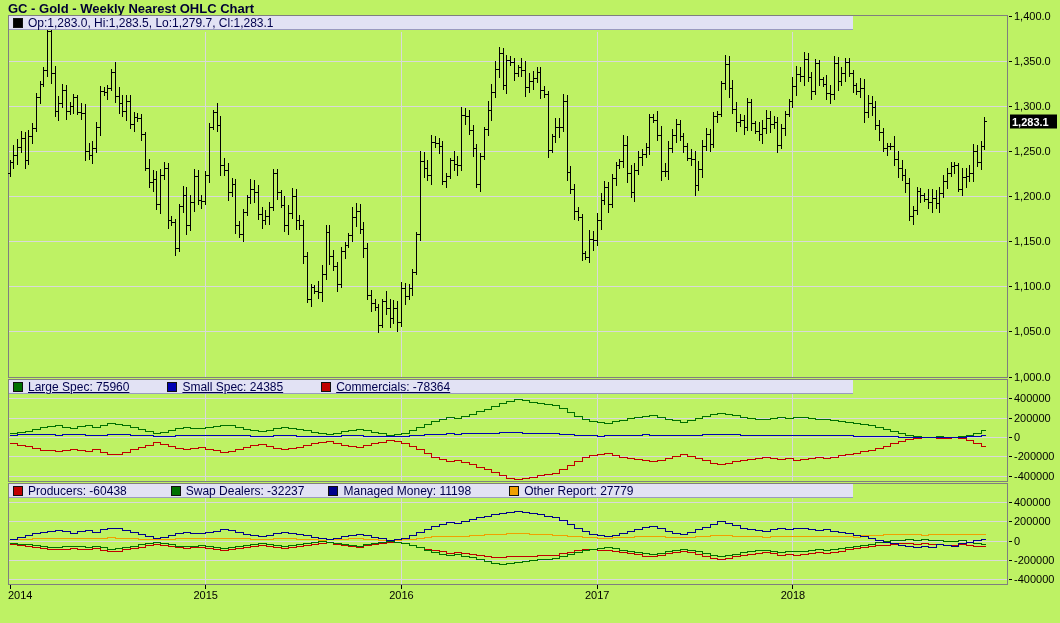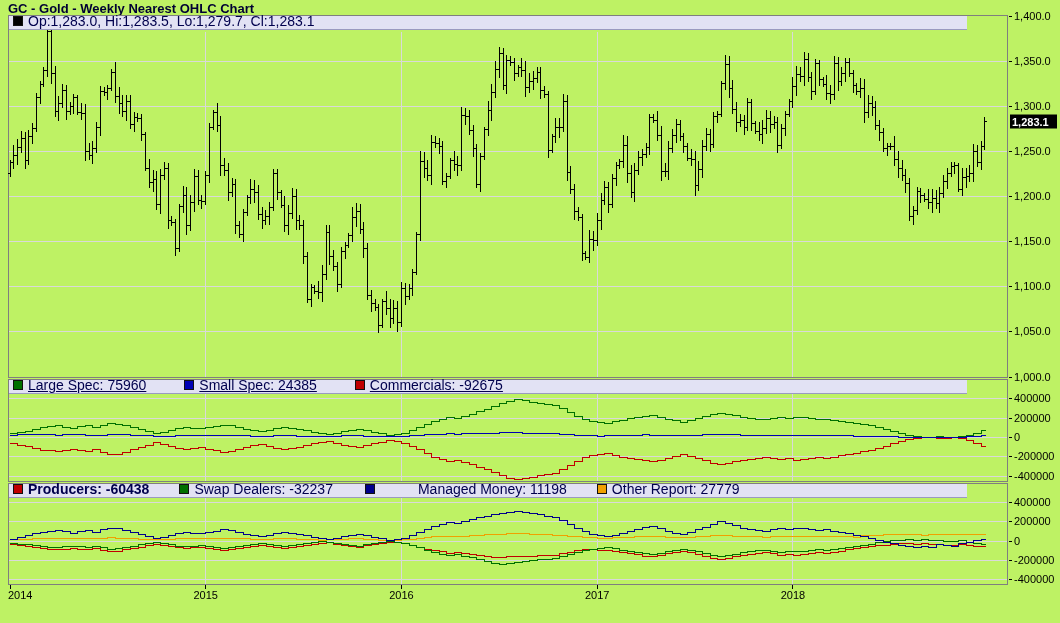--- a/index.html
+++ b/index.html
@@ -2,23 +2,23 @@
 <html><head>
 <meta charset="utf-8">
 <style>
   html,body{margin:0;padding:0;background:#fff;}
   #stage{position:relative;width:1060px;height:623px;background:#bef264;
          font-family:"Liberation Sans",sans-serif;overflow:hidden;}
   #chart-title{position:absolute;left:8px;top:1px;font-size:13px;font-weight:bold;
                color:#000033;white-space:nowrap;}
   svg{position:absolute;left:0;top:0;}
   svg text{font-family:"Liberation Sans",sans-serif;font-size:11px;fill:#000;}
-  .band{position:absolute;left:9px;width:958px;height:14px;background:#e2e2f4;
-        border-bottom:1px solid #9a9ac0;display:flex;align-items:flex-end;
-        font-size:14px;color:#00004d;white-space:nowrap;padding-left:4px;box-sizing:border-box;}
+  .band{position:absolute;left:9px;width:844px;height:14px;background:#e2e2f4;
+        border-bottom:1px solid #9a9ac0;display:flex;align-items:flex-start;
+        font-size:12px;color:#00004d;white-space:nowrap;padding-left:4px;box-sizing:border-box;}
   .band .li{display:inline-flex;align-items:center;margin-right:38px;}
   .sq{display:inline-block;width:8px;height:8px;border:1px solid #111;margin-right:5px;}
 </style>
 </head>
 <body>
 
 <div id="stage">
   <div id="chart-title">GC - Gold - Weekly Nearest OHLC Chart</div>
 
   <svg id="plot" width="1060" height="623">
@@ -125,34 +125,34 @@
     <span class="li">
       <i class="sq" style="background: rgb(0, 112, 0);"></i>
       <span>Large Spec: 75960</span>
     </span>
     <span class="li">
       <i class="sq" style="background: rgb(0, 0, 180);"></i>
       <span>Small Spec: 24385</span>
     </span>
     <span class="li">
       <i class="sq" style="background: rgb(192, 0, 0);"></i>
-      <span>Commercials: -92675</span>
+      <span>Commercials: -78364</span>
     </span>
   </div>
 
   <div class="band" id="legend-disagg" style="top:484px;">
-    <span class="li" style="margin-right:30px;font-weight:bold;">
+    <span class="li" style="margin-right:44px;">
       <i class="sq" style="background: rgb(192, 0, 0);"></i>
       <span>Producers: -60438</span>
     </span>
-    <span class="li" style="margin-right:32px;">
+    <span class="li" style="margin-right:24px;">
       <i class="sq" style="background: rgb(0, 112, 0);"></i>
       <span>Swap Dealers: -32237</span>
     </span>
-    <span class="li" style="margin-right:30px;gap:38px;">
+    <span class="li" style="margin-right:38px;">
       <i class="sq" style="background: rgb(0, 0, 139);"></i>
       <span>Managed Money: 11198</span>
     </span>
     <span class="li">
       <i class="sq" style="background: rgb(240, 160, 0);"></i>
       <span>Other Report: 27779</span>
     </span>
   </div>
 </div>
 

